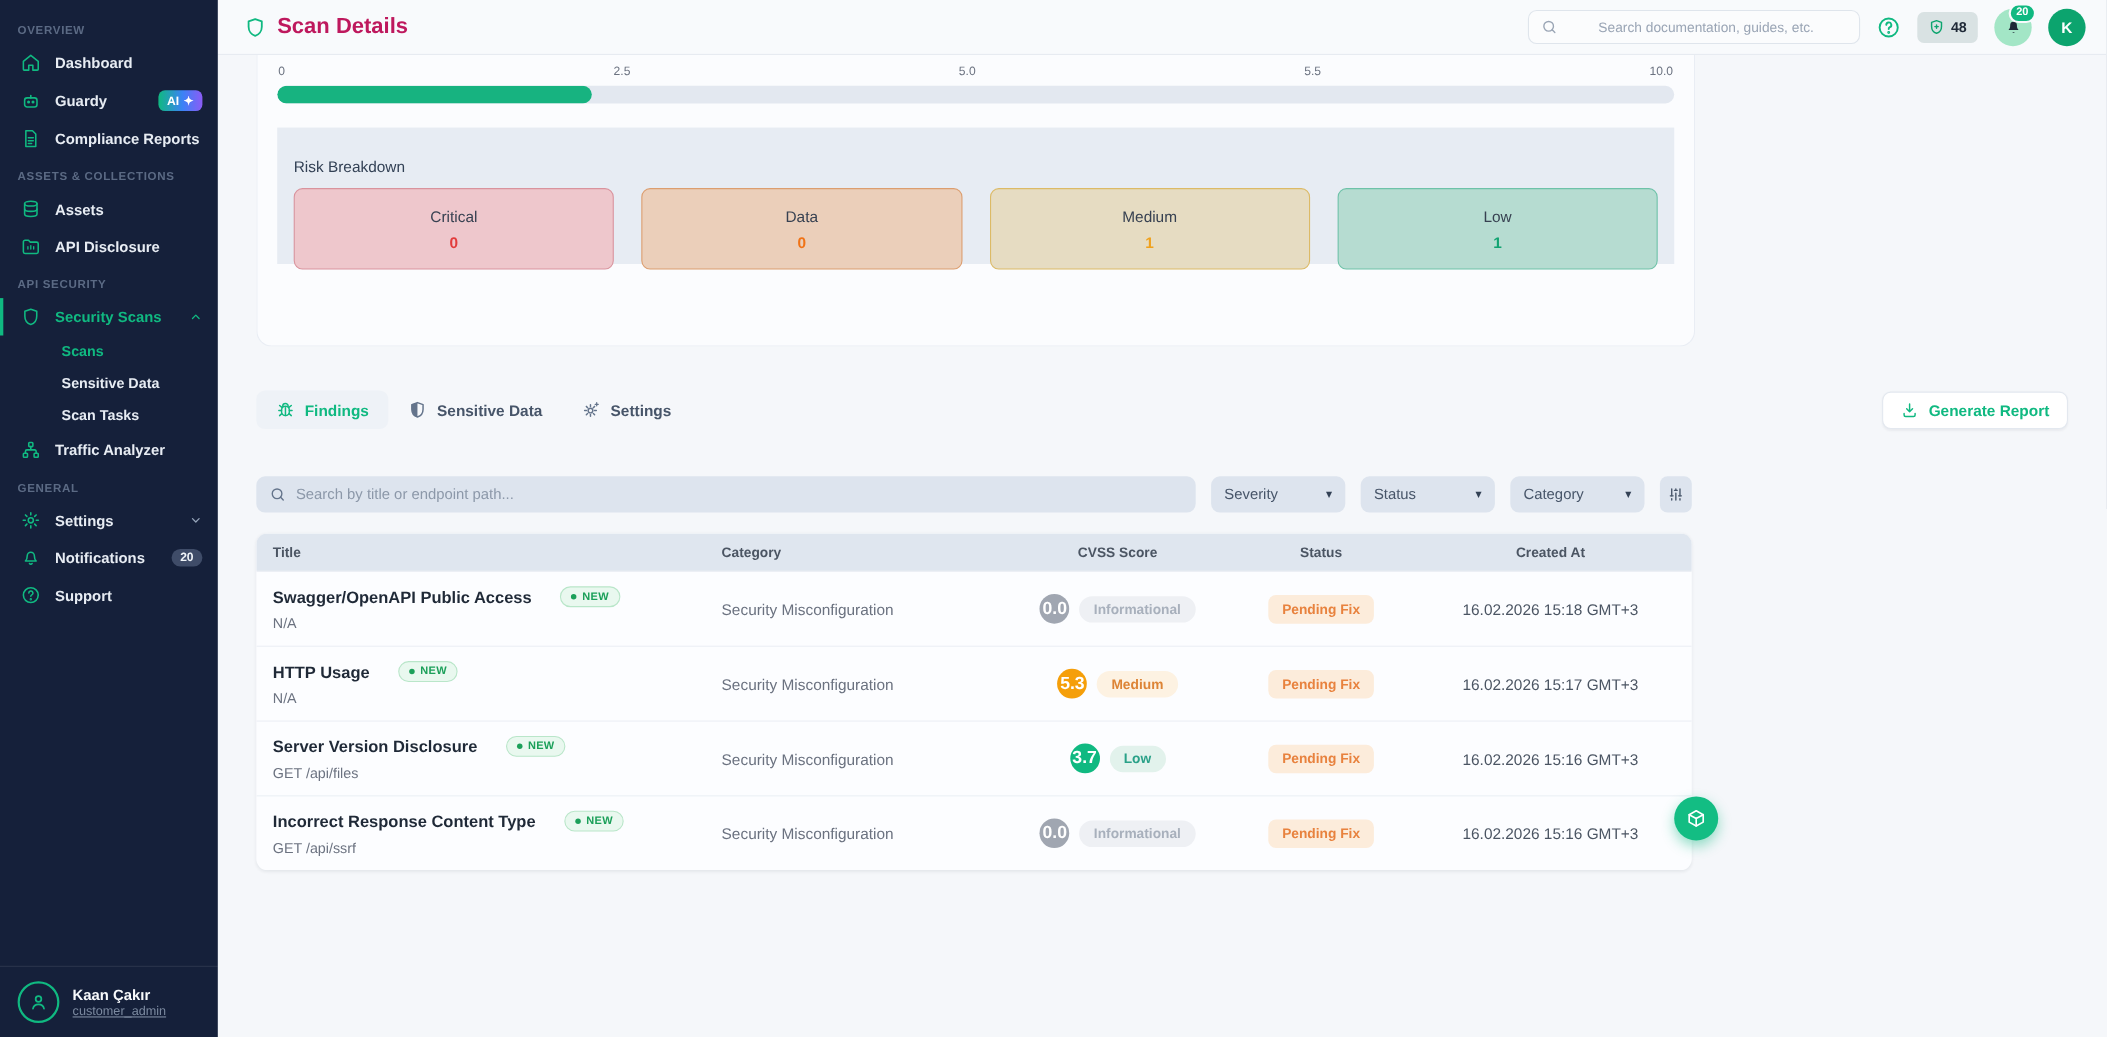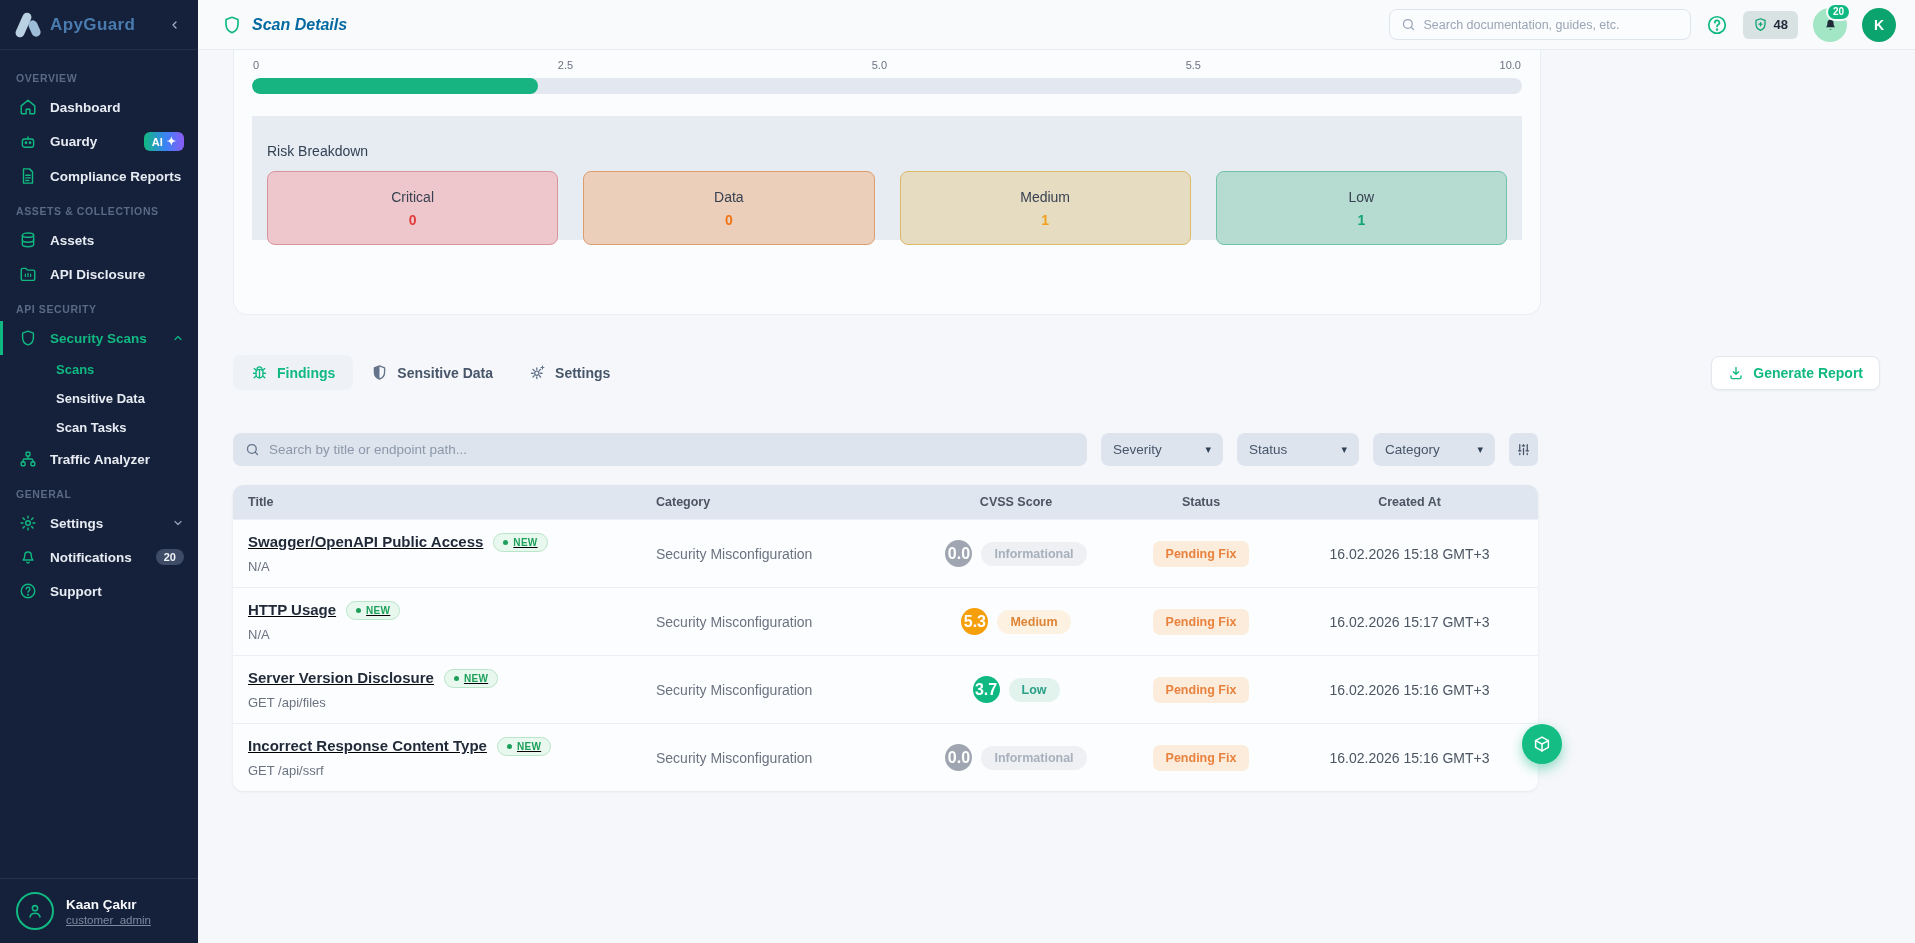--- a/index.html
+++ b/index.html
@@ -30,24 +30,24 @@
   .badge-count { margin-left:auto; background:#3f4c68; color:#f1f5f9; font-size:11px; font-weight:700; padding:2px 8px; border-radius:9px; }
   .sb-user { flex:0 0 auto; border-top:1px solid rgba(255,255,255,.08); padding:13px 16px; display:flex; align-items:center; gap:12px; }
   .sb-avatar { width:38px; height:38px; border-radius:50%; border:2px solid #10b981; color:#10b981; display:flex; align-items:center; justify-content:center; }
   .sb-user-name { color:#f8fafc; font-size:13.5px; font-weight:700; }
   .sb-user-role { color:#7c8aa0; font-size:11.5px; margin-top:2px;text-decoration:underline; }
 
   
   .topbar { position:absolute; left:198px; top:0; right:0; height:50px; background:#f8fafc; border-bottom:1px solid #e7ebf1; display:flex; align-items:center; padding:0 19px 0 24px; z-index:4; }
   .tb-title { display:flex; align-items:center; gap:10px; }
   .tb-title .shield { width:20px; height:20px; color:#10b981; display:flex; }
-  .tb-title h1 { font-size:16px; font-weight:700; color:#0369a1;font-style:italic; }
+  .tb-title h1 { font-size:20px; font-weight:700; color:#be185d; }
   .tb-right { margin-left:auto; display:flex; align-items:center; gap:15px; }
   .tb-search { width:302px; height:31px; background:#fbfcfd; border:1px solid #dfe5ec; border-radius:8px; display:flex; align-items:center; padding:0 11px; gap:8px; color:#9aa5b5; }
-  .tb-search input { border:0; outline:0; background:transparent; font-family:inherit; font-size:12.5px; color:#334155; width:100%; }
+  .tb-search input { border:0; outline:0; background:transparent; font-family:inherit; font-size:12.5px; color:#334155; width:100%;text-align:center; }
   .tb-search input::placeholder { color:#9aa5b5; }
   .tb-help { width:22px; height:22px; color:#10b981; display:flex; cursor:pointer; }
   .tb-credits { height:28px; background:#d9e2e3; border-radius:6px; display:flex; align-items:center; gap:6px; padding:0 10px; cursor:pointer; }
   .tb-credits .ico { width:15px; height:15px; color:#0ea56f; display:flex; }
   .tb-credits b { font-size:13px; color:#1f2937; }
   .tb-bell { position:relative; width:34px; height:34px; border-radius:50%; background:#a3e6c6; display:flex; align-items:center; justify-content:center; color:#1f2937; cursor:pointer; }
   .tb-bell .dot { position:absolute; top:-5px; right:-4px; background:#10b981; color:#fff; font-size:10px; font-weight:700; padding:2px 5px; border-radius:9px; border:2px solid #f8fafc; line-height:1; }
   .tb-avatar { width:34px; height:34px; border-radius:50%; background:#0ca46e; color:#fff; font-size:14px; font-weight:700; display:flex; align-items:center; justify-content:center; cursor:pointer; }
 
   
@@ -83,21 +83,21 @@
   .f-select { width:122px; height:33px; background:#dde4ee; border-radius:8px; display:flex; align-items:center; padding:0 12px; font-size:13.5px; color:#475569; cursor:pointer; flex:0 0 auto; }
   .f-select .caret { margin-left:auto; font-size:11px; color:#334155; }
   .f-btn { width:29px; height:33px; background:#dde4ee; border:0; border-radius:7px; display:flex; align-items:center; justify-content:center; color:#475569; cursor:pointer; flex:0 0 auto; }
 
   .findings-table { margin-top:19px; width:1305px; border-radius:10px; overflow:hidden; box-shadow:0 1px 3px rgba(16,24,40,.07); background:#fcfdff; }
   .t-grid { display:grid; grid-template-columns:408px 270px 180px 190px 1fr; padding:0 15px; align-items:center; }
   .t-head { height:34px; background:#dfe6ef; color:#4b5563; font-size:12.5px; font-weight:700; }
   .t-head .c-cvss, .t-head .c-status, .t-head .c-created { text-align:center; }
   .t-row { height:68px; border-top:1px solid #eceff5; cursor:pointer; }
   .t-row:first-of-type { border-top:none; }
-  .row-title-line { display:flex; align-items:flex-start; gap:10px;text-decoration:underline; }
+  .row-title-line { display:flex; align-items:flex-end; gap:26px; }
   .row-title { font-size:15px; font-weight:600; color:#1f2937; }
   .badge-new { display:inline-flex; align-items:center; gap:5px; background:#e9f8ef; border:1px solid #b9e6c9; color:#1ca05a; font-size:10px; font-weight:700; letter-spacing:.3px; padding:3px 9px; border-radius:10px; }
   .badge-new i { width:5px; height:5px; border-radius:50%; background:#1ca05a; }
   .row-endpoint { font-size:13px; color:#6b7280; margin-top:7px; }
   .c-category { font-size:14px; color:#6b7280; }
   .c-cvss { display:flex; align-items:center; justify-content:center; gap:9px; }
   .cvss-circle { width:27px; height:27px; border-radius:50%; color:#fff; font-size:16px; font-weight:700; display:flex; align-items:center; justify-content:center; }
   .cvss-circle.gray { background:#a0a6b1; }
   .cvss-circle.orange { background:#f59f0a; }
   .cvss-circle.green { background:#10b981; }
@@ -112,34 +112,20 @@
   .fab { position:absolute; left:1522px; top:724px; width:40px; height:40px; border-radius:50%; background:#13bd83; border:0; color:#fff; display:flex; align-items:center; justify-content:center; box-shadow:0 5px 12px rgba(16,185,129,.45); cursor:pointer; z-index:6; }
 
   svg { display:block; }
 </style>
 </head>
 <body>
 
 <div class="screen">
 
   <aside class="sidebar">
-    <div class="sb-head">
-      <span class="logo-mark">
-          <i class="l1"></i>
-          <i class="l2"></i>
-        </span>
-      <span class="logo-text">ApyGuard</span>
-      <span class="sb-collapse">
-        <span class="ico">
-            <svg width="12" height="12" viewBox="0 0 24 24" fill="none" stroke="currentColor" stroke-width="2.6" stroke-linecap="round" stroke-linejoin="round">
-              <polyline points="14 6 8 12 14 18"></polyline>
-            </svg>
-          </span>
-      </span>
-    </div>
 
     <nav class="sb-nav">
       <div class="sb-section">OVERVIEW</div>
 
       <div class="sb-item">
         <span class="ico">
             <svg width="18" height="18" viewBox="0 0 24 24" fill="none" stroke="currentColor" stroke-width="1.9" stroke-linecap="round" stroke-linejoin="round">
               <path d="M3 10.5 12 3l9 7.5V20a1 1 0 0 1-1 1h-5.5v-6h-5v6H4a1 1 0 0 1-1-1z"></path>
             </svg>
           </span>

